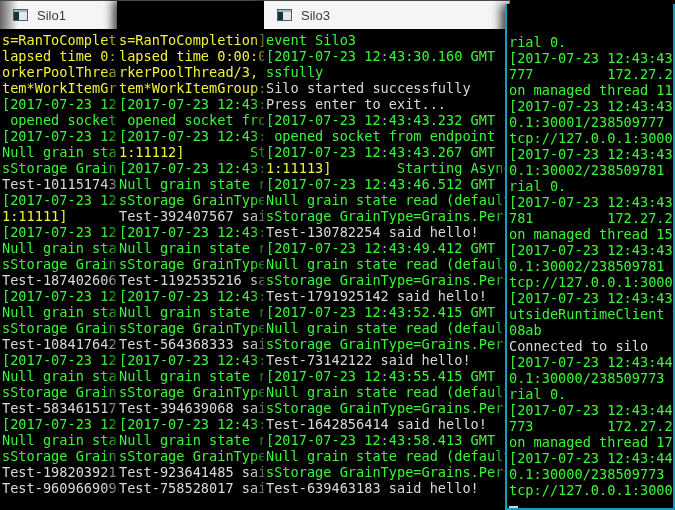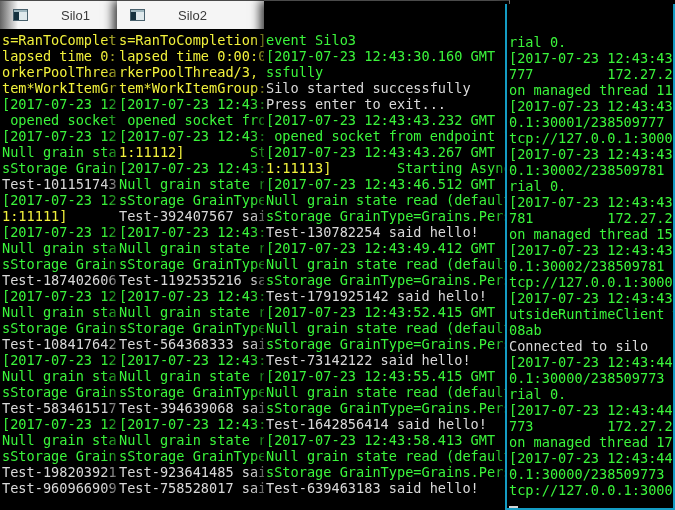--- a/index.html
+++ b/index.html
@@ -9,21 +9,20 @@
   }
   .win{
     position:absolute;background:#000;
     box-shadow:-5px 0 9px rgba(0,0,0,.55), 0 4px 9px rgba(0,0,0,.5);
   }
   .win.inactive{border-top:1px solid #4a4a4a;border-right:1px solid #9b9b9b;}
   .titlebar{
     height:28px;display:flex;align-items:center;
     font-family:"Liberation Sans","DejaVu Sans",sans-serif;font-size:13px;
     position:relative;
-    gap:24px;
   }
   .inactive .titlebar{background:#f5f5f5;color:#3a3a3a;}
   .active .titlebar{background:#149cc4;color:#ffffff;height:27px;}
   #win-silo1 .titlebar::before{
     content:"";position:absolute;left:0;top:0;bottom:0;width:18px;
     background:linear-gradient(to right, rgba(75,75,75,.85), rgba(75,75,75,0));
   }
   .cicon{
     width:15px;height:12px;margin:0 9px 0 13px;position:relative;
     background:#dfe9ec;border:1px solid #48606c;box-sizing:border-box;flex:0 0 auto;
@@ -52,26 +51,26 @@
 
 <div id="win-silo1" class="win inactive" style="left:0;top:0;width:117px;height:510px;z-index:1;">
   <div class="titlebar">
     <span class="cicon"></span>
     <span>Silo1</span>
   </div>
   <div class="console-body"><div class="cl"><span style="color: rgb(242, 242, 60);">s=RanToCompleti</span></div><div class="cl"><span style="color: rgb(242, 242, 60);">lapsed time 0:</span></div><div class="cl"><span style="color: rgb(242, 242, 60);">orkerPoolThrea</span></div><div class="cl"><span style="color: rgb(242, 242, 60);">tem*WorkItemGr</span></div><div class="cl"><span style="color: rgb(59, 245, 59);">[2017-07-23 12</span></div><div class="cl"><span style="color: rgb(59, 245, 59);"> opened socket</span></div><div class="cl"><span style="color: rgb(59, 245, 59);">[2017-07-23 12</span></div><div class="cl"><span style="color: rgb(59, 245, 59);">Null grain sta</span></div><div class="cl"><span style="color: rgb(59, 245, 59);">sStorage Grain</span></div><div class="cl"><span style="color: rgb(217, 217, 217);">Test-101151743</span></div><div class="cl"><span style="color: rgb(59, 245, 59);">[2017-07-23 12</span></div><div class="cl"><span style="color: rgb(242, 242, 60);">1:11111]</span></div><div class="cl"><span style="color: rgb(59, 245, 59);">[2017-07-23 12</span></div><div class="cl"><span style="color: rgb(59, 245, 59);">Null grain sta</span></div><div class="cl"><span style="color: rgb(59, 245, 59);">sStorage Grain</span></div><div class="cl"><span style="color: rgb(217, 217, 217);">Test-187402606</span></div><div class="cl"><span style="color: rgb(59, 245, 59);">[2017-07-23 12</span></div><div class="cl"><span style="color: rgb(59, 245, 59);">Null grain sta</span></div><div class="cl"><span style="color: rgb(59, 245, 59);">sStorage Grain</span></div><div class="cl"><span style="color: rgb(217, 217, 217);">Test-108417642</span></div><div class="cl"><span style="color: rgb(59, 245, 59);">[2017-07-23 12</span></div><div class="cl"><span style="color: rgb(59, 245, 59);">Null grain sta</span></div><div class="cl"><span style="color: rgb(59, 245, 59);">sStorage Grain</span></div><div class="cl"><span style="color: rgb(217, 217, 217);">Test-583461517</span></div><div class="cl"><span style="color: rgb(59, 245, 59);">[2017-07-23 12</span></div><div class="cl"><span style="color: rgb(59, 245, 59);">Null grain sta</span></div><div class="cl"><span style="color: rgb(59, 245, 59);">sStorage Grain</span></div><div class="cl"><span style="color: rgb(217, 217, 217);">Test-198203921</span></div><div class="cl"><span style="color: rgb(217, 217, 217);">Test-960966909</span></div></div>
 </div>
 
 <div id="win-silo2" class="win inactive" style="left:117px;top:0;width:147px;height:510px;z-index:2;">
-  <div class="titlebar">
-    <span class="cicon"></span>
-    <span>Silo2</span>
-  </div>
   <div class="console-body"><div class="cl"><span style="color: rgb(242, 242, 60);">s=RanToCompletion]</span></div><div class="cl"><span style="color: rgb(242, 242, 60);">lapsed time 0:00:02</span></div><div class="cl"><span style="color: rgb(242, 242, 60);">rkerPoolThread/3, M</span></div><div class="cl"><span style="color: rgb(242, 242, 60);">tem*WorkItemGroup:N</span></div><div class="cl"><span style="color: rgb(59, 245, 59);">[2017-07-23 12:43:4</span></div><div class="cl"><span style="color: rgb(59, 245, 59);"> opened socket from</span></div><div class="cl"><span style="color: rgb(59, 245, 59);">[2017-07-23 12:43:4</span></div><div class="cl"><span style="color: rgb(242, 242, 60);">1:11112]</span><span style="color: rgb(59, 245, 59);">        Sta</span></div><div class="cl"><span style="color: rgb(59, 245, 59);">[2017-07-23 12:43:4</span></div><div class="cl"><span style="color: rgb(59, 245, 59);">Null grain state re</span></div><div class="cl"><span style="color: rgb(59, 245, 59);">sStorage GrainType=</span></div><div class="cl"><span style="color: rgb(217, 217, 217);">Test-392407567 said</span></div><div class="cl"><span style="color: rgb(59, 245, 59);">[2017-07-23 12:43:4</span></div><div class="cl"><span style="color: rgb(59, 245, 59);">Null grain state re</span></div><div class="cl"><span style="color: rgb(59, 245, 59);">sStorage GrainType=</span></div><div class="cl"><span style="color: rgb(217, 217, 217);">Test-1192535216 sai</span></div><div class="cl"><span style="color: rgb(59, 245, 59);">[2017-07-23 12:43:5</span></div><div class="cl"><span style="color: rgb(59, 245, 59);">Null grain state re</span></div><div class="cl"><span style="color: rgb(59, 245, 59);">sStorage GrainType=</span></div><div class="cl"><span style="color: rgb(217, 217, 217);">Test-564368333 said</span></div><div class="cl"><span style="color: rgb(59, 245, 59);">[2017-07-23 12:43:5</span></div><div class="cl"><span style="color: rgb(59, 245, 59);">Null grain state re</span></div><div class="cl"><span style="color: rgb(59, 245, 59);">sStorage GrainType=</span></div><div class="cl"><span style="color: rgb(217, 217, 217);">Test-394639068 said</span></div><div class="cl"><span style="color: rgb(59, 245, 59);">[2017-07-23 12:43:5</span></div><div class="cl"><span style="color: rgb(59, 245, 59);">Null grain state re</span></div><div class="cl"><span style="color: rgb(59, 245, 59);">sStorage GrainType=</span></div><div class="cl"><span style="color: rgb(217, 217, 217);">Test-923641485 said</span></div><div class="cl"><span style="color: rgb(217, 217, 217);">Test-758528017 said</span></div></div>
 </div>
 
 <div id="win-silo3" class="win inactive" style="left:264px;top:0;width:245px;height:510px;z-index:3;">
+  <div class="titlebar">
+    <span class="cicon"></span>
+    <span>Silo3</span>
+  </div>
   <div class="console-body"><div class="cl"><span style="color: rgb(59, 245, 59);">event Silo3</span></div><div class="cl"><span style="color: rgb(59, 245, 59);">[2017-07-23 12:43:30.160 GMT</span></div><div class="cl"><span style="color: rgb(59, 245, 59);">ssfully</span></div><div class="cl"><span style="color: rgb(217, 217, 217);">Silo started successfully</span></div><div class="cl"><span style="color: rgb(217, 217, 217);">Press enter to exit...</span></div><div class="cl"><span style="color: rgb(59, 245, 59);">[2017-07-23 12:43:43.232 GMT</span></div><div class="cl"><span style="color: rgb(59, 245, 59);"> opened socket from endpoint 1</span></div><div class="cl"><span style="color: rgb(59, 245, 59);">[2017-07-23 12:43:43.267 GMT</span></div><div class="cl"><span style="color: rgb(242, 242, 60);">1:11113]</span><span style="color: rgb(59, 245, 59);">        Starting Async</span></div><div class="cl"><span style="color: rgb(59, 245, 59);">[2017-07-23 12:43:46.512 GMT</span></div><div class="cl"><span style="color: rgb(59, 245, 59);">Null grain state read (default</span></div><div class="cl"><span style="color: rgb(59, 245, 59);">sStorage GrainType=Grains.Pers</span></div><div class="cl"><span style="color: rgb(217, 217, 217);">Test-130782254 said hello!</span></div><div class="cl"><span style="color: rgb(59, 245, 59);">[2017-07-23 12:43:49.412 GMT</span></div><div class="cl"><span style="color: rgb(59, 245, 59);">Null grain state read (default</span></div><div class="cl"><span style="color: rgb(59, 245, 59);">sStorage GrainType=Grains.Pers</span></div><div class="cl"><span style="color: rgb(217, 217, 217);">Test-1791925142 said hello!</span></div><div class="cl"><span style="color: rgb(59, 245, 59);">[2017-07-23 12:43:52.415 GMT</span></div><div class="cl"><span style="color: rgb(59, 245, 59);">Null grain state read (default</span></div><div class="cl"><span style="color: rgb(59, 245, 59);">sStorage GrainType=Grains.Pers</span></div><div class="cl"><span style="color: rgb(217, 217, 217);">Test-73142122 said hello!</span></div><div class="cl"><span style="color: rgb(59, 245, 59);">[2017-07-23 12:43:55.415 GMT</span></div><div class="cl"><span style="color: rgb(59, 245, 59);">Null grain state read (default</span></div><div class="cl"><span style="color: rgb(59, 245, 59);">sStorage GrainType=Grains.Pers</span></div><div class="cl"><span style="color: rgb(217, 217, 217);">Test-1642856414 said hello!</span></div><div class="cl"><span style="color: rgb(59, 245, 59);">[2017-07-23 12:43:58.413 GMT</span></div><div class="cl"><span style="color: rgb(59, 245, 59);">Null grain state read (default</span></div><div class="cl"><span style="color: rgb(59, 245, 59);">sStorage GrainType=Grains.Pers</span></div><div class="cl"><span style="color: rgb(217, 217, 217);">Test-639463183 said hello!</span></div></div>
 </div>
 
 <div id="win-client" class="win active" style="left:505px;top:4px;width:170px;height:506px;z-index:4;">
   <div class="console-body"><div class="cl"><span style="color: rgb(59, 245, 59);">rial 0.</span></div><div class="cl"><span style="color: rgb(59, 245, 59);">[2017-07-23 12:43:43.</span></div><div class="cl"><span style="color: rgb(59, 245, 59);">777         172.27.224.22</span></div><div class="cl"><span style="color: rgb(59, 245, 59);">on managed thread 11</span></div><div class="cl"><span style="color: rgb(59, 245, 59);">[2017-07-23 12:43:43.</span></div><div class="cl"><span style="color: rgb(59, 245, 59);">0.1:30001/238509777</span></div><div class="cl"><span style="color: rgb(59, 245, 59);">tcp://127.0.0.1:30001</span></div><div class="cl"><span style="color: rgb(59, 245, 59);">[2017-07-23 12:43:43.</span></div><div class="cl"><span style="color: rgb(59, 245, 59);">0.1:30002/238509781</span></div><div class="cl"><span style="color: rgb(59, 245, 59);">rial 0.</span></div><div class="cl"><span style="color: rgb(59, 245, 59);">[2017-07-23 12:43:43.</span></div><div class="cl"><span style="color: rgb(59, 245, 59);">781         172.27.224.22</span></div><div class="cl"><span style="color: rgb(59, 245, 59);">on managed thread 15</span></div><div class="cl"><span style="color: rgb(59, 245, 59);">[2017-07-23 12:43:43.</span></div><div class="cl"><span style="color: rgb(59, 245, 59);">0.1:30002/238509781</span></div><div class="cl"><span style="color: rgb(59, 245, 59);">tcp://127.0.0.1:30002</span></div><div class="cl"><span style="color: rgb(59, 245, 59);">[2017-07-23 12:43:43.</span></div><div class="cl"><span style="color: rgb(59, 245, 59);">utsideRuntimeClient w</span></div><div class="cl"><span style="color: rgb(59, 245, 59);">08ab</span></div><div class="cl"><span style="color: rgb(217, 217, 217);">Connected to silo</span></div><div class="cl"><span style="color: rgb(59, 245, 59);">[2017-07-23 12:43:44.</span></div><div class="cl"><span style="color: rgb(59, 245, 59);">0.1:30000/238509773</span></div><div class="cl"><span style="color: rgb(59, 245, 59);">rial 0.</span></div><div class="cl"><span style="color: rgb(59, 245, 59);">[2017-07-23 12:43:44.</span></div><div class="cl"><span style="color: rgb(59, 245, 59);">773         172.27.224.22</span></div><div class="cl"><span style="color: rgb(59, 245, 59);">on managed thread 17</span></div><div class="cl"><span style="color: rgb(59, 245, 59);">[2017-07-23 12:43:44.</span></div><div class="cl"><span style="color: rgb(59, 245, 59);">0.1:30000/238509773</span></div><div class="cl"><span style="color: rgb(59, 245, 59);">tcp://127.0.0.1:30000</span></div><div class="cursor"></div></div>
 </div>
 
 </body></html>

